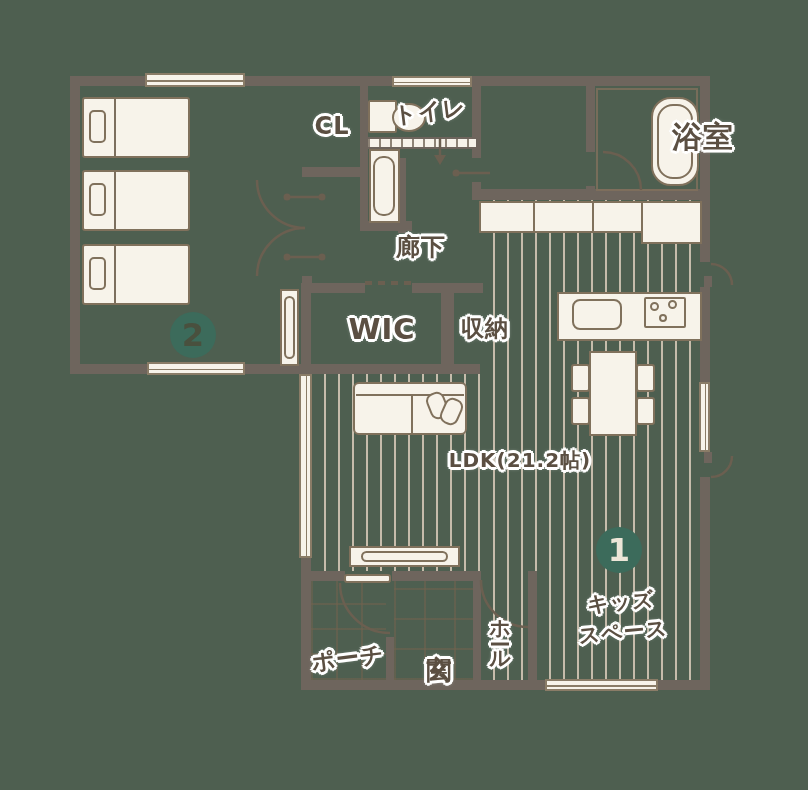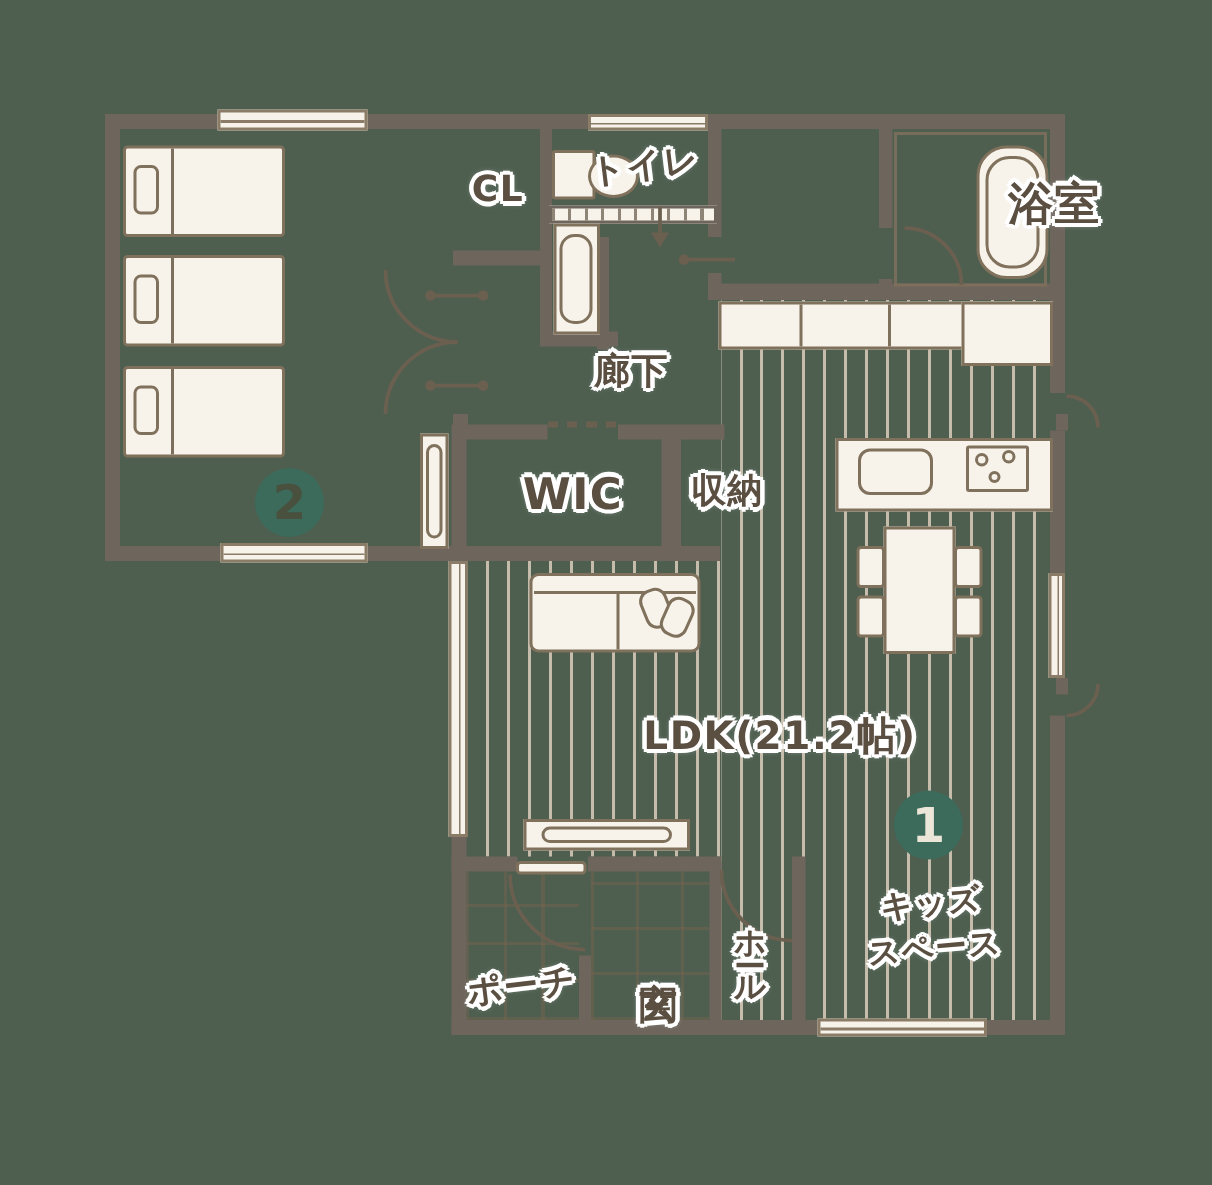--- a/index.html
+++ b/index.html
@@ -166,21 +166,21 @@
       <circle cx="456" cy="173" r="3.5"></circle>
     </g>
   </svg>
 
   <div class="lbl" style="left:332px;top:127px;font-size:24px;">CL</div>
   <div class="lbl" style="left:430px;top:111px;font-size:23px;transform:translate(-50%,-50%) rotate(-7deg);">トイレ</div>
   <div class="lbl" style="left:655px;top:137px;font-size:30px;margin-left:48px;">浴室</div>
   <div class="lbl" style="left:421px;top:248px;font-size:24px;">廊下</div>
   <div class="lbl" style="left:382px;top:330px;font-size:29px;">WIC</div>
   <div class="lbl" style="left:485px;top:328px;font-size:23px;">収納</div>
-  <div class="lbl" style="left:520px;top:460px;font-size:26px;margin-top:32px;">LDK(21.2帖)</div>
+  <div class="lbl" style="left:520px;top:460px;font-size:20px;">LDK(21.2帖)</div>
   <div class="lbl center" style="left:622px;top:617px;font-size:21px;transform:translate(-50%,-50%) rotate(-5deg);">
     <div>キッズ</div>
     <div style="margin-top:6px;">スペース</div>
   </div>
   <div class="lbl" style="left:348px;top:658px;font-size:23px;transform:translate(-50%,-50%) rotate(-7deg);">ポーチ</div>
   <div class="lbl vert" style="left:438px;top:638px;font-size:25px;">玄関</div>
   <div class="lbl vert" style="left:500px;top:634px;font-size:21px;">ホール</div>
 
   <div class="marker dark" style="left:170px;top:312px;">
     <span>2</span>

